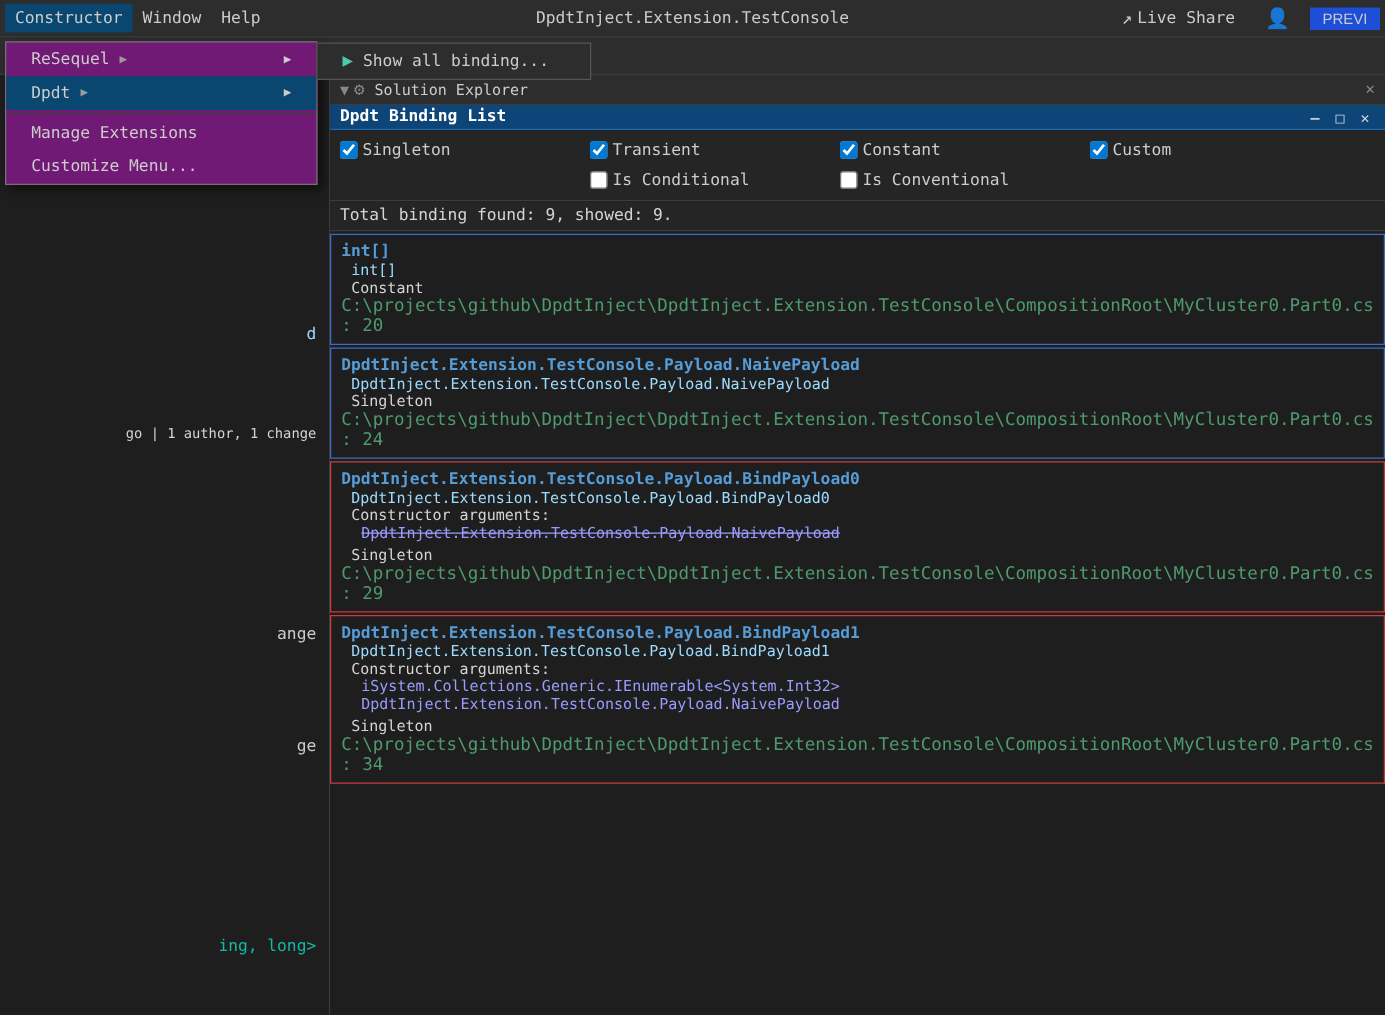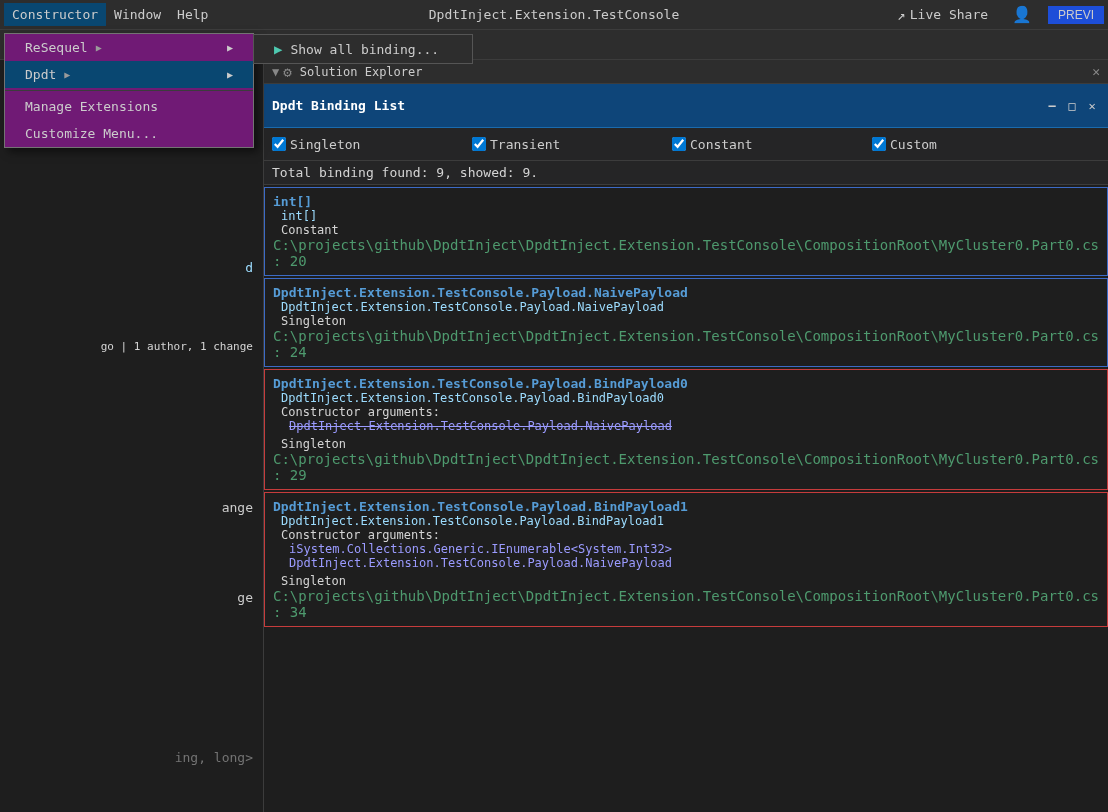--- a/index.html
+++ b/index.html
@@ -161,21 +161,21 @@
     }
 
     
     .binding-list-container {
       flex: 1;
       display: flex;
       flex-direction: column;
     }
     .binding-list-header {
       background: #0e4579;
-      height: 44px;
+      height: 20px;
       display: flex;
       align-items: center;
       padding: 0 8px;
       color: white;
       font-size: 13px;
       font-weight: bold;
       border-bottom: 1px solid #1a6aad;
     }
     .binding-list-header-icons {
       margin-left: auto;
@@ -428,21 +428,21 @@
 </div>
 
 <div class="main-layout">
 
   <div class="editor-area">
     <div class="editor-gutter"></div>
     <span class="editor-text" style="top:200px; right:10px; color:#9cdcfe;">d</span>
     <span class="editor-text" style="top:280px; right:10px; color:#d4d4d4; font-size:11px;">go | 1 author, 1 change</span>
     <span class="editor-text" style="top:440px; right:10px; color:#cccccc;">ange</span>
     <span class="editor-text" style="top:530px; right:10px; color:#cccccc;">ge</span>
-    <span class="editor-text" style="top:690px; right:10px; color:#737373;">ing, long&gt;</span>
+    <span class="editor-text" style="top:690px; right:10px; color:#14b8a6;">ing, long&gt;</span>
   </div>
 
   <div class="right-panel">
 
     <div class="solution-explorer-bar">
       <span style="color:#888; font-size:12px;">▼</span>
       <span style="color:#888; font-size:14px;">⚙</span>
       <span class="sol-exp-title">Solution Explorer</span>
       <div class="sol-exp-icons">
         <span style="color:#888; cursor:pointer;">✕</span>
@@ -472,20 +472,30 @@
           </label>
           <label class="filter-item">
             <input type="checkbox" checked="" style="">
             <span class="filter-label">Constant</span>
           </label>
           <label class="filter-item">
             <input type="checkbox" checked="" style="">
             <span class="filter-label">Custom</span>
           </label>
         </div>
+        <div class="filter-row">
+          <label class="filter-item" style="margin-left:200px;">
+            <input type="checkbox" style="">
+            <span class="filter-label">Is Conditional</span>
+          </label>
+          <label class="filter-item">
+            <input type="checkbox" style="">
+            <span class="filter-label">Is Conventional</span>
+          </label>
+        </div>
       </div>
 
       <div class="status-bar">
         <span>Total binding found: 9, showed: 9.</span>
       </div>
 
       <div class="entries-scroll">
 
         <div class="binding-entry singleton-border">
           <div class="binding-entry-title int-type">int[]</div>

